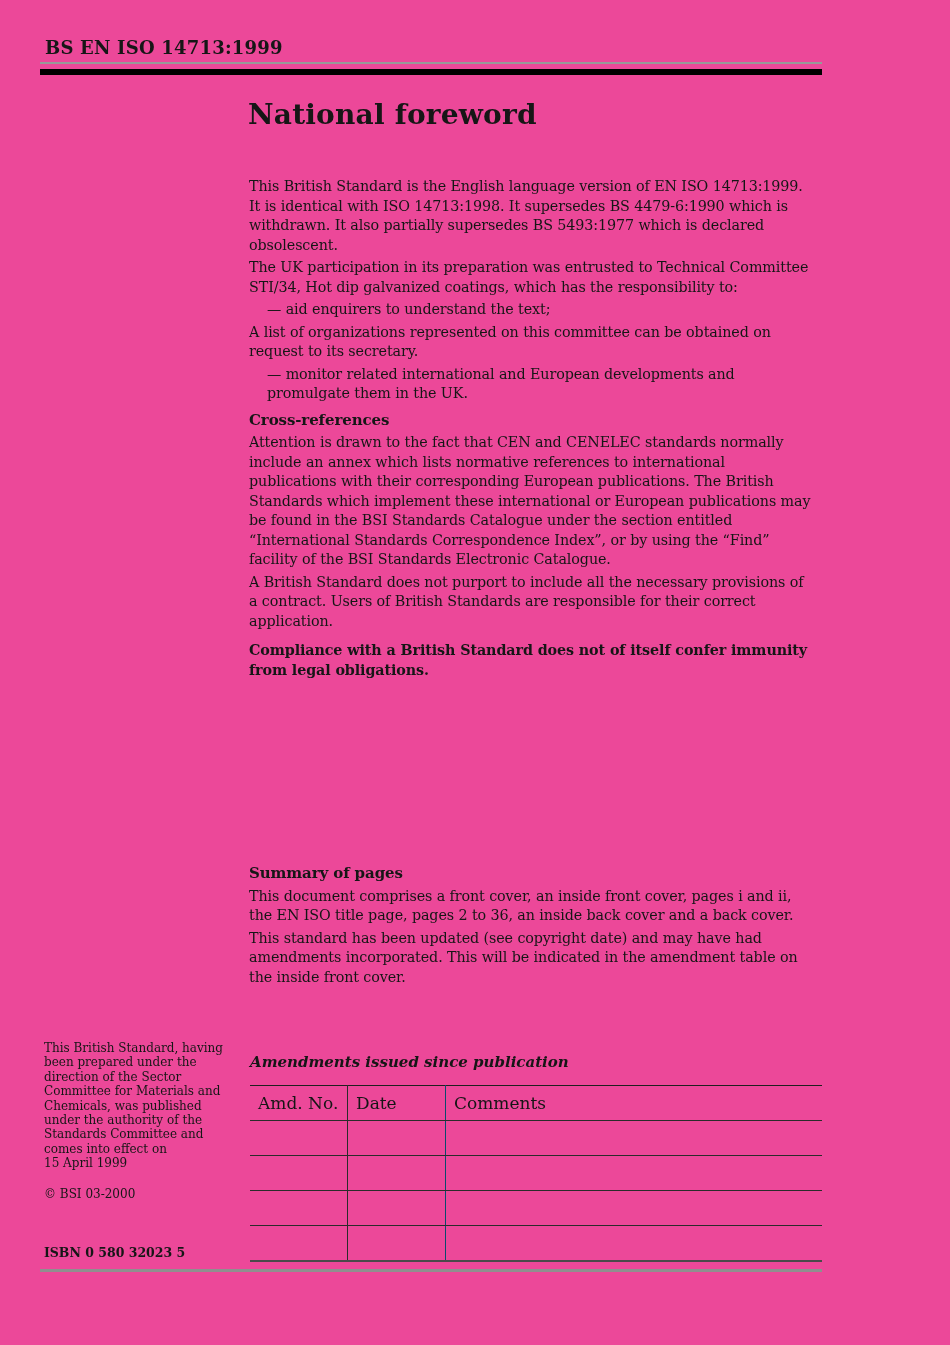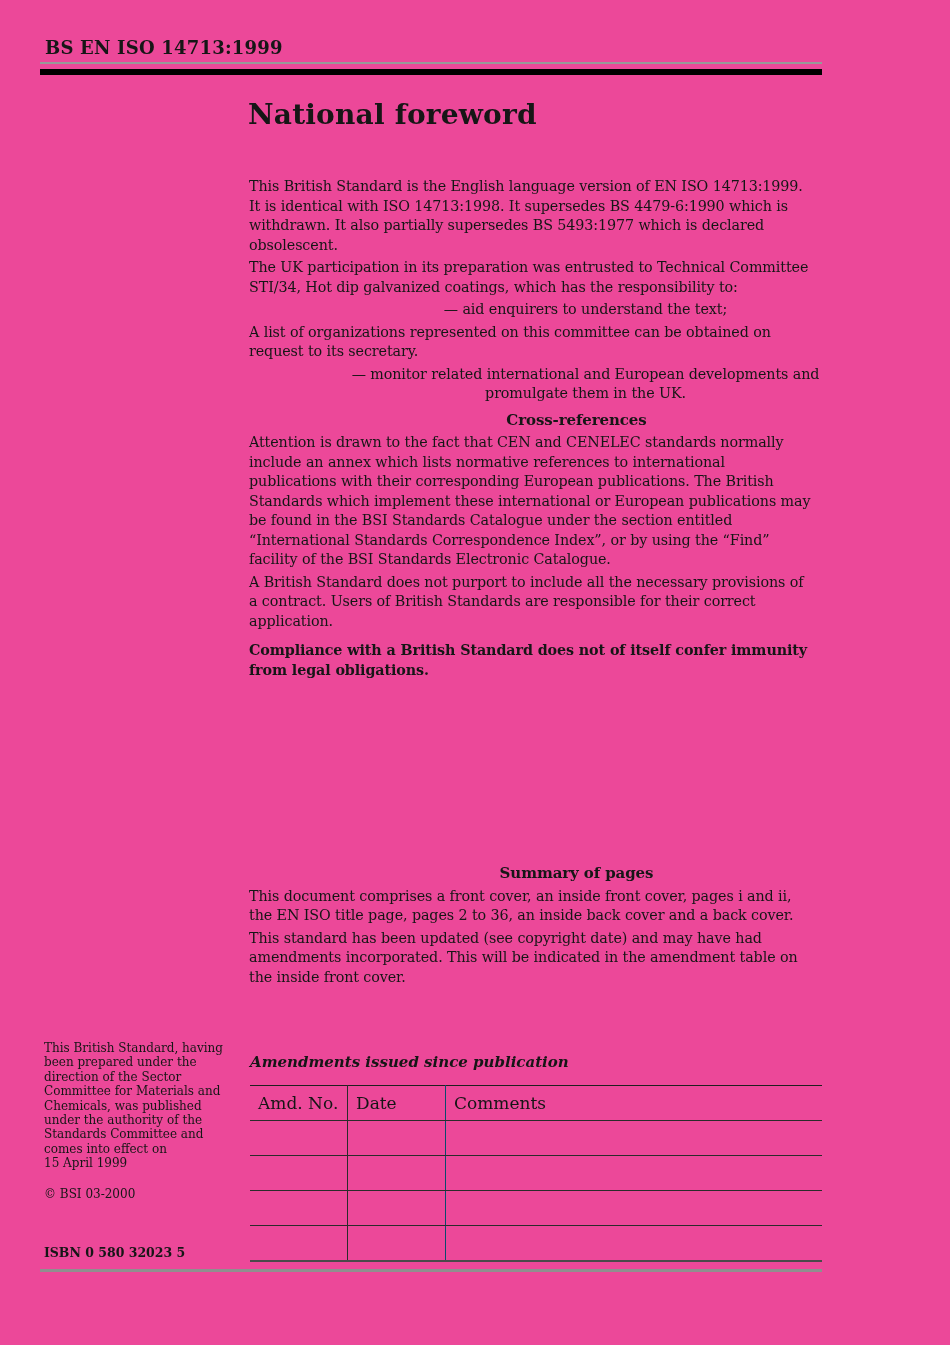--- a/index.html
+++ b/index.html
@@ -50,26 +50,25 @@
   .summary-col {
     position: absolute;
     left: 249px; top: 864px;
     width: 655px;
     font-size: 14.3px;
     line-height: 19.5px;
     letter-spacing: -0.1px;
   }
   .pre { white-space: pre-line; }
   .main-col p, .summary-col p { margin: 0 0 3px 0; }
-  .li { margin-left: 18px !important; text-align: center; }
+  .li { margin-left: 18px !important; }
   .h {
     font-weight: bold;
     font-size: 15px;
     margin-top: 7px !important;
-    text-align: center;
   }
   .bold-note {
     font-weight: bold;
     margin-top: 10px !important;
   }
   .sidebar {
     position: absolute;
     left: 44px; top: 1041px;
     width: 200px;
     font-size: 12px;

